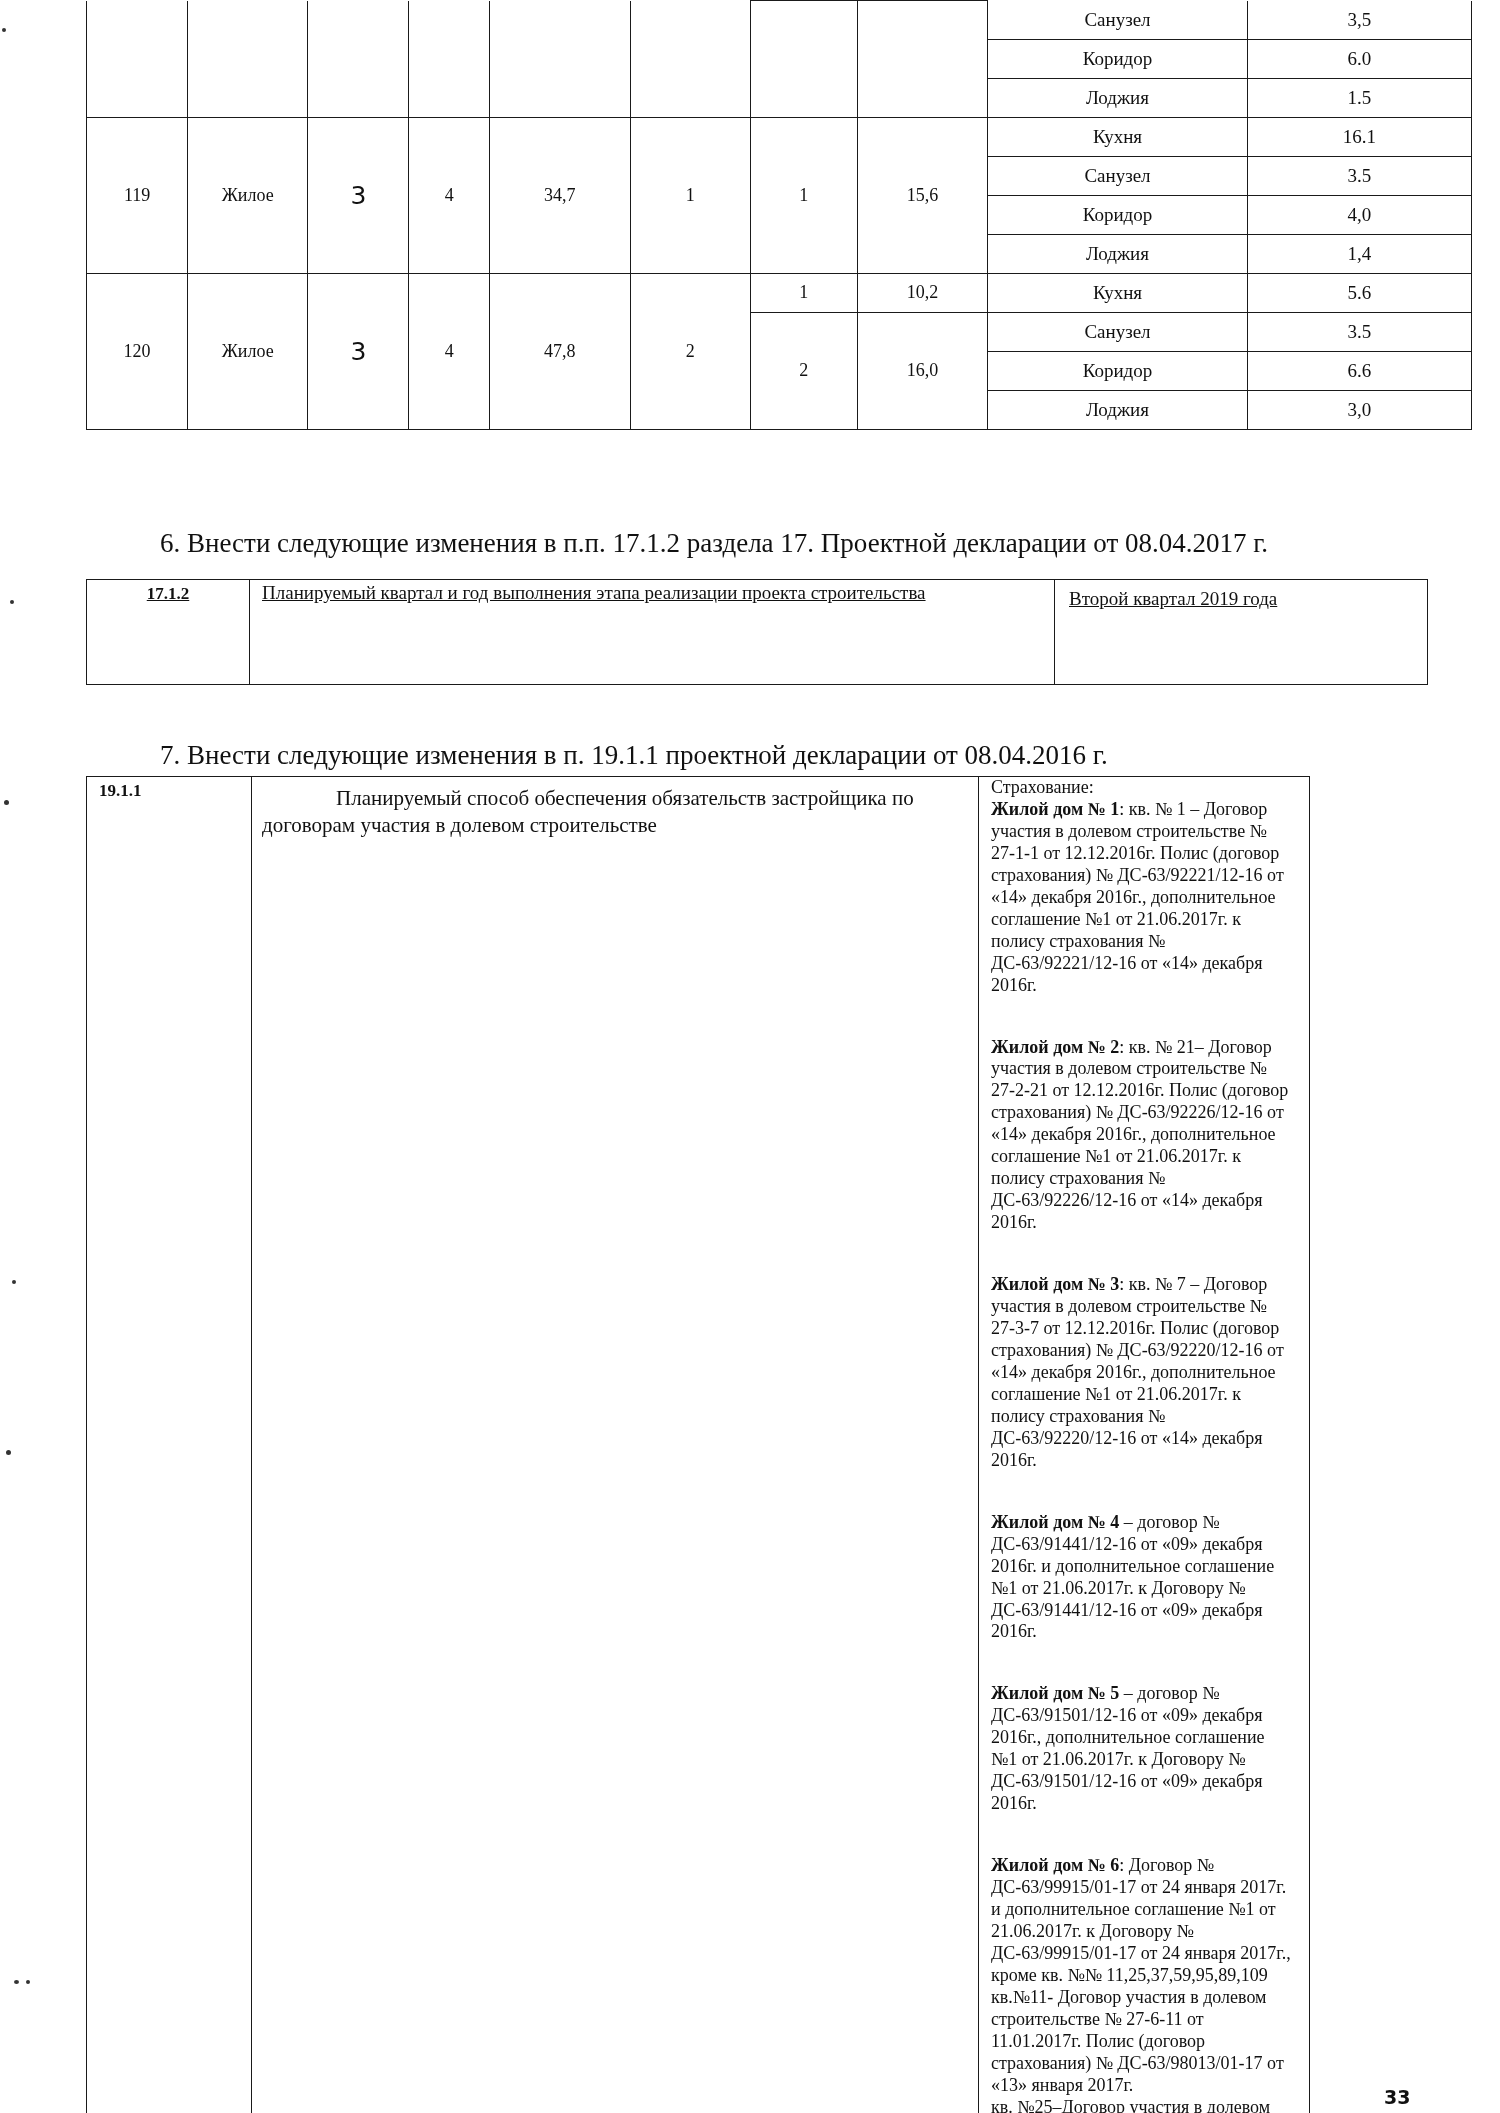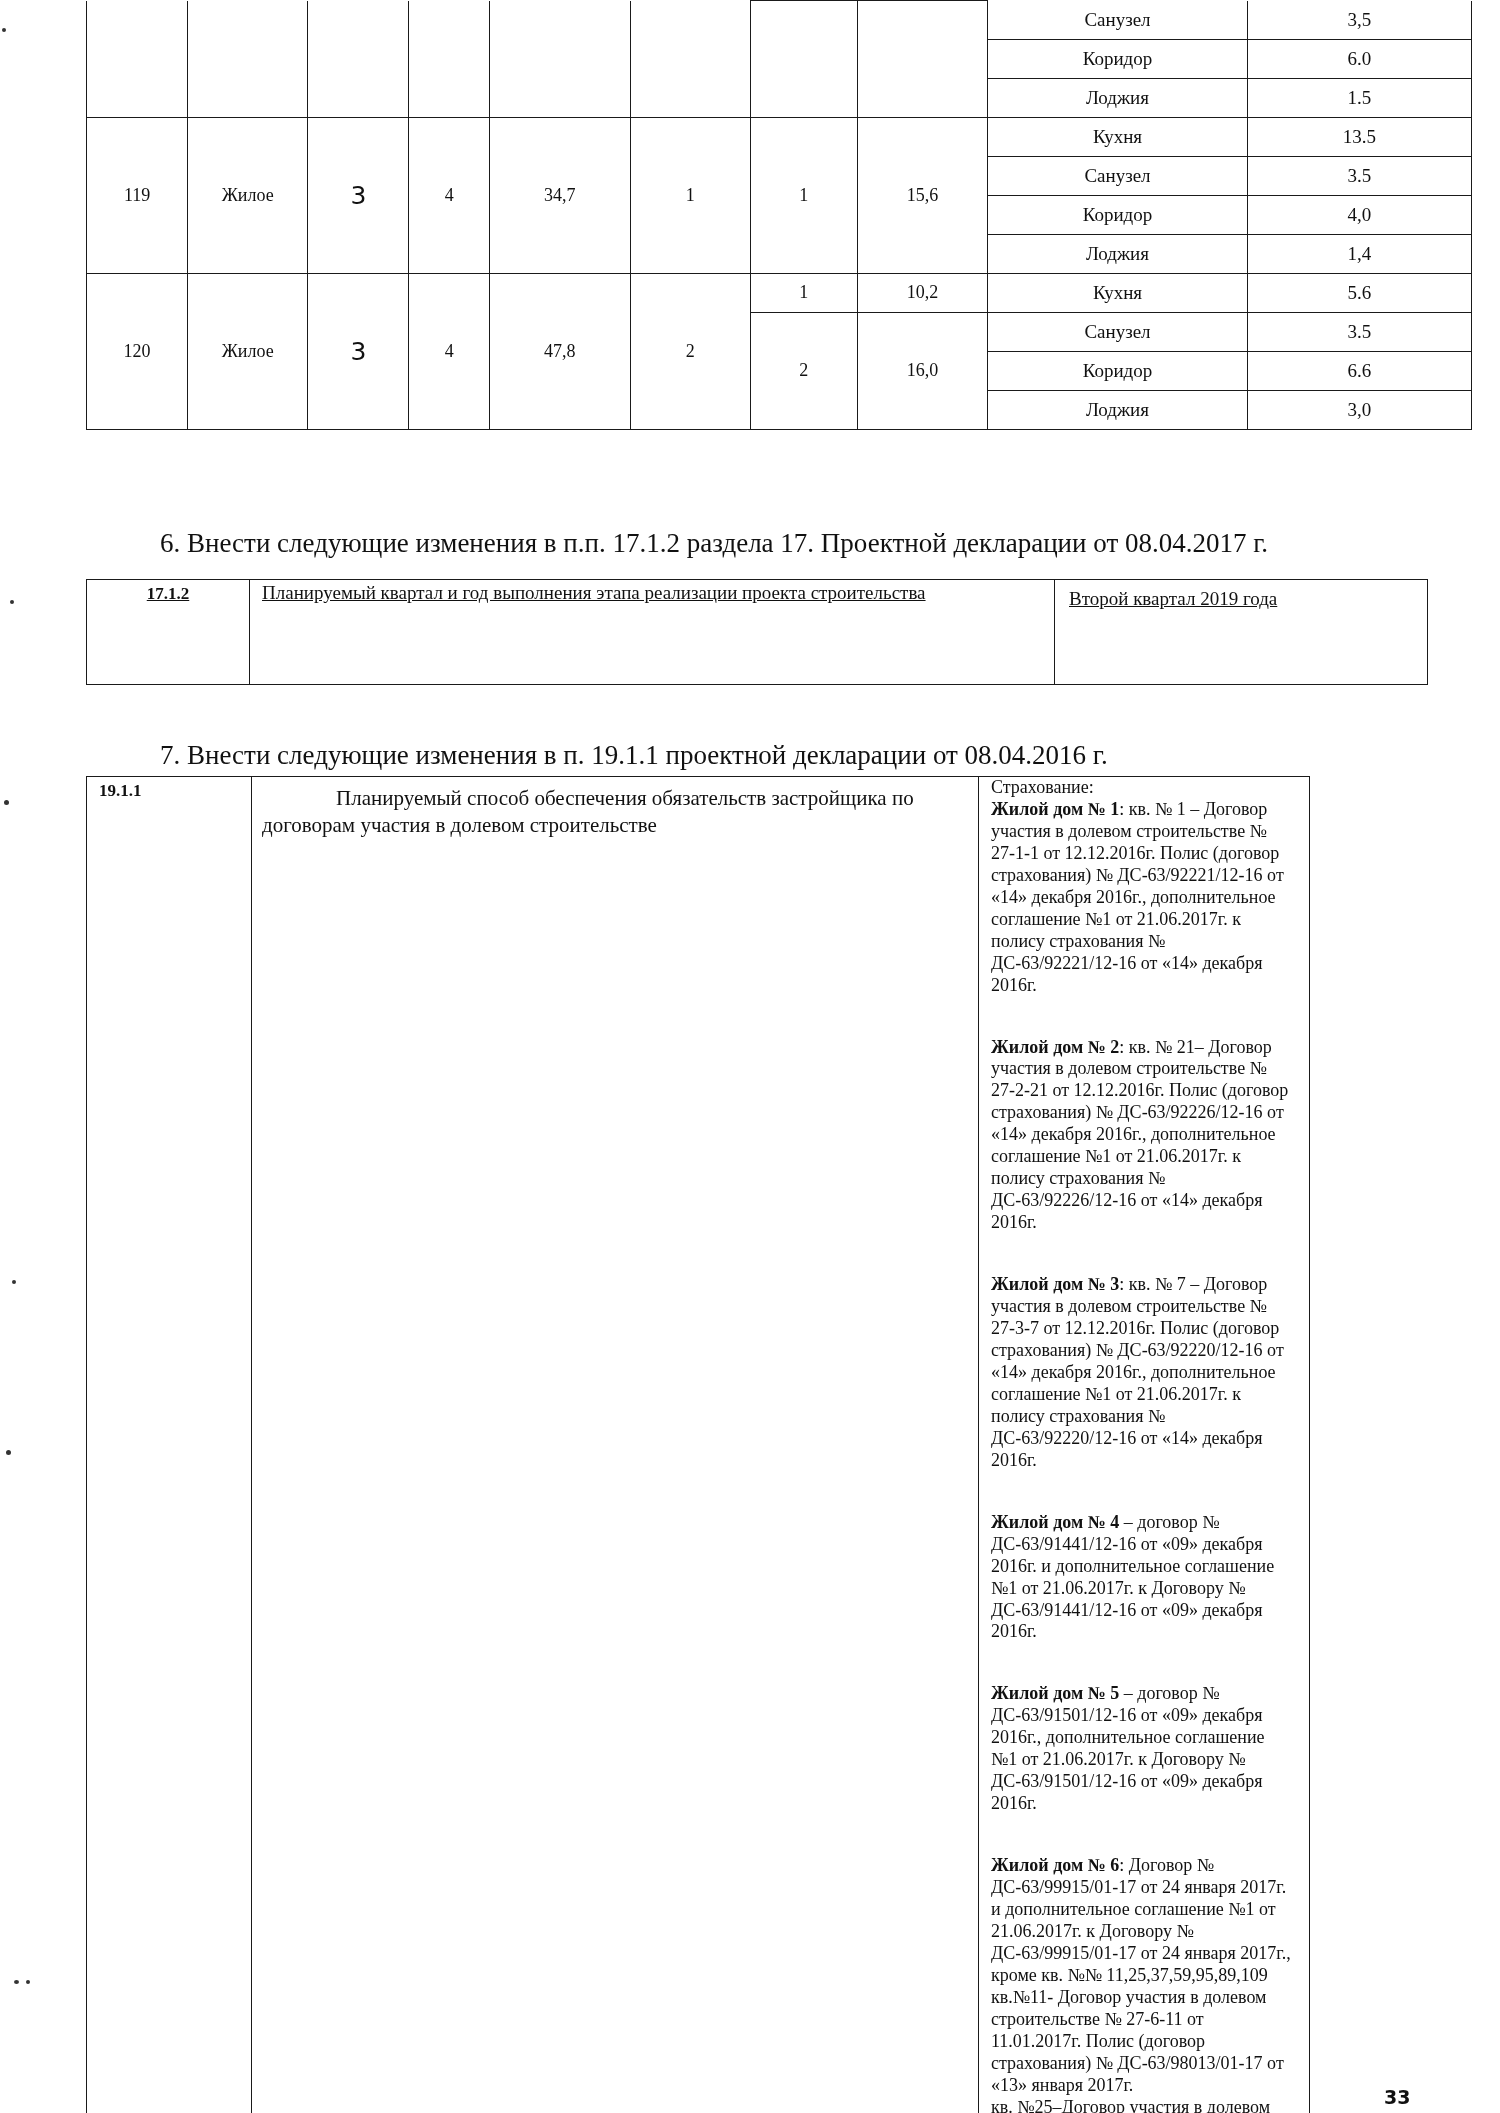--- a/index.html
+++ b/index.html
@@ -89,21 +89,21 @@
   <tr>
     <td rowspan="4">119</td>
     <td rowspan="4">Жилое</td>
     <td rowspan="4" class="big">3</td>
     <td rowspan="4">4</td>
     <td rowspan="4">34,7</td>
     <td rowspan="4">1</td>
     <td rowspan="4">1</td>
     <td rowspan="4">15,6</td>
     <td class="room">Кухня</td>
-    <td class="room">13.5</td>
+    <td class="room">16.1</td>
   </tr>
   <tr>
     <td class="room">Санузел</td>
     <td class="room">3.5</td>
   </tr>
   <tr>
     <td class="room">Коридор</td>
     <td class="room">4,0</td>
   </tr>
   <tr>

